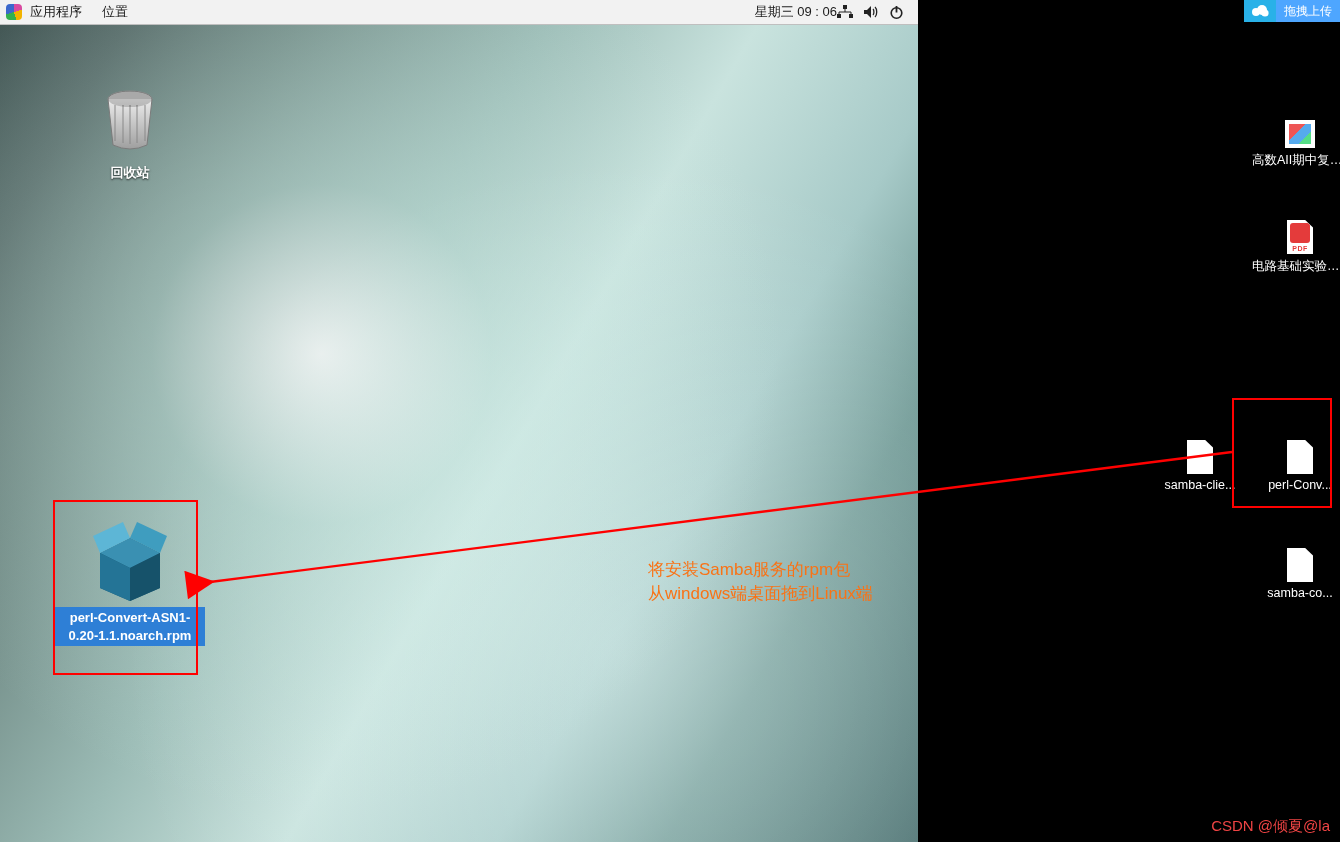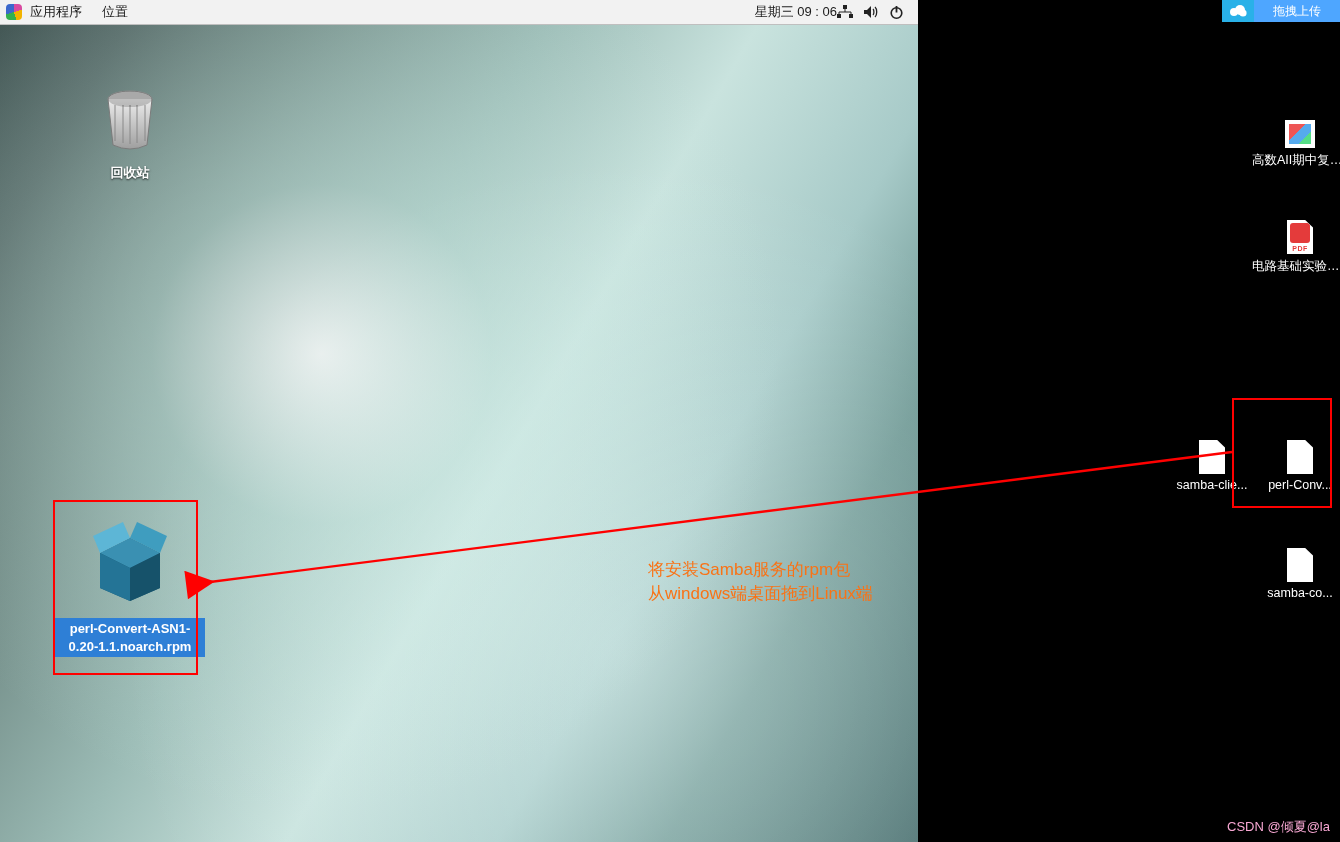--- a/index.html
+++ b/index.html
@@ -53,21 +53,21 @@
   .linux-desktop { position: absolute; inset: 25px 0 0 0; }
   .d-icon {
     position: absolute; width: 150px; text-align: center;
     color: #fff; font-size: 13px;
     text-shadow: 0 1px 2px rgba(0,0,0,0.75);
     font-weight: bold;
   }
   .d-icon .lab { margin-top: 6px; display:block; line-height:1.35; }
   .d-icon .lab.sel {
     background:#2e7fd6; color:#fff; padding:2px 4px;
-    text-shadow:none; margin: 12px auto 0; display:inline-block;
+    text-shadow:none; margin: 1px auto 0; display:inline-block;
   }
 
   .ico-wrap { display:inline-block; }
 
   
   .win {
     position: absolute; left: 918px; top: 0;
     width: 422px; height: 842px; background:#000;
     color:#fff; font-size:13px;
   }
@@ -96,34 +96,34 @@
   }
 
   .upload-btn {
     position:absolute; top:0; right:0; height:22px;
     display:flex; align-items:stretch; font-size:12px;
   }
   .upload-btn .logo {
     background:#29b1e8; width:32px; display:flex; align-items:center; justify-content:center;
   }
   .upload-btn .txt {
-    background:#4ea6ff; color:#fff; padding:0 19px; display:flex; align-items:center;
+    background:#4ea6ff; color:#fff; padding:0 8px; display:flex; align-items:center;
   }
 
   
   .anno-box {
     position:absolute; border:2px solid #ff0000;
   }
   .arrow-svg { position:absolute; left:0; top:0; pointer-events:none; }
   .anno-text {
     position:absolute; color:#f97316; font-size:17px; line-height:1.4;
   }
   .watermark {
     position:absolute; right:10px; bottom:6px;
-    color:#f9a8d4; font-size:13px;
+    color:#ef4444; font-size:15px;
   }
 </style>
 </head>
 <body>
 
 <div class="linux">
 
   <div class="menubar">
     <span class="sysicon"></span>
     <span>应用程序</span>
@@ -214,21 +214,21 @@
     <div class="thumb-img"></div>
     <span class="lab">高数AII期中复习内容....</span>
     <span class="lab" style="margin-top:0"></span>
   </div>
 
   <div class="file" style="left:334px; top:220px;">
     <div class="doc-icon pdf"></div>
     <span class="lab">电路基础实验指导书(黄...</span>
   </div>
 
-  <div class="file" style="left:246px; top:440px;">
+  <div class="file" style="left:234px; top:440px;">
     <div class="doc-icon"></div>
     <span class="lab">samba-clie...</span>
   </div>
 
   <div class="file" style="left:334px; top:440px;">
     <div class="doc-icon"></div>
     <span class="lab">perl-Conv...</span>
   </div>
 
 

